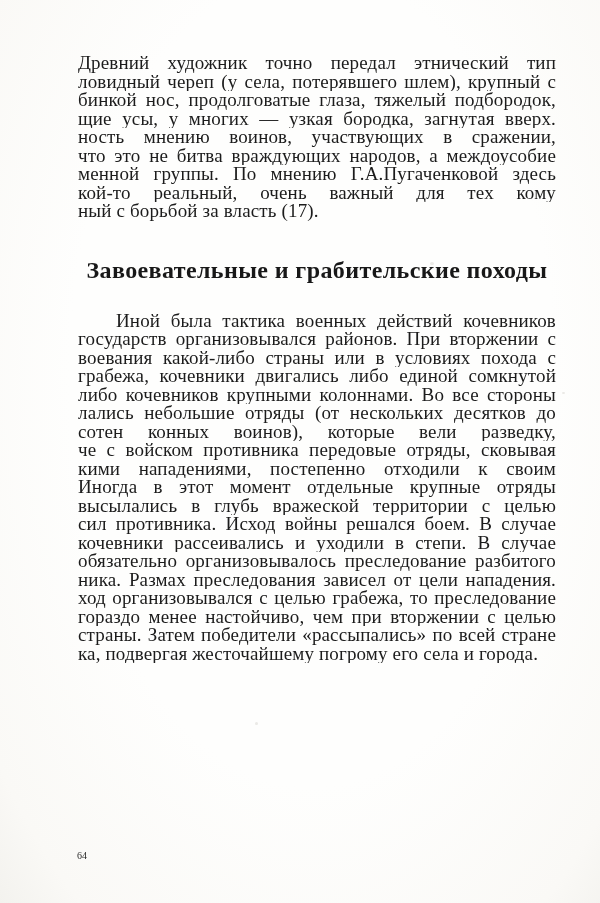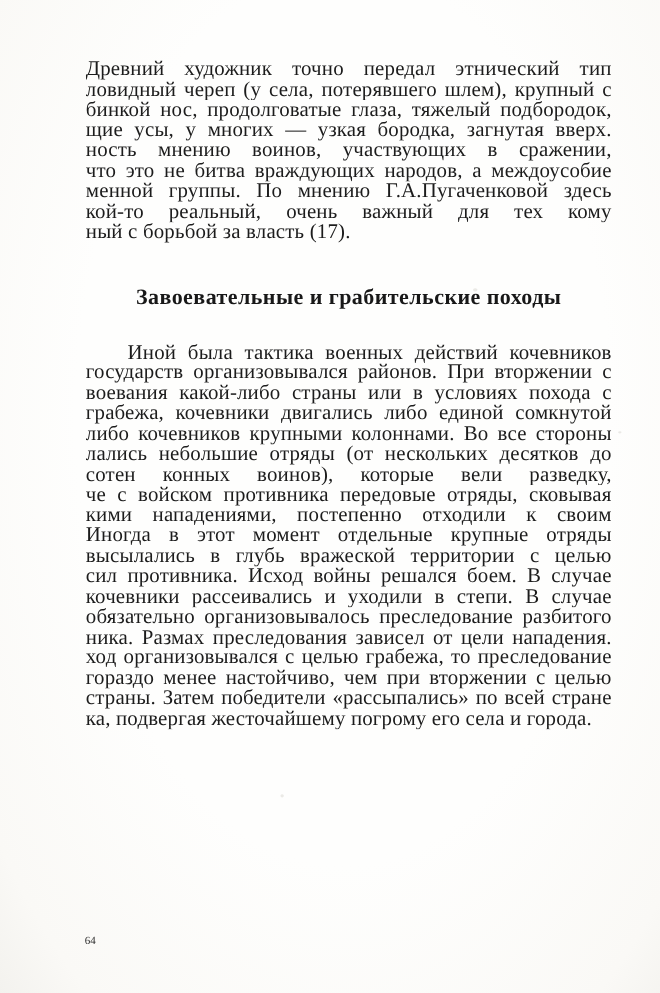--- a/index.html
+++ b/index.html
@@ -38,21 +38,21 @@
   .line.last {
     text-align-last: left;
   }
   .line.indent {
     padding-left: 38px;
     box-sizing: border-box;
   }
   .heading {
     margin: 36px 0 29px 0;
     text-align: center;
-    font-size: 20px;
+    font-size: 24px;
     line-height: 26px;
     font-weight: bold;
     letter-spacing: 0.4px;
     color: #181818;
   }
   .pageno {
     position: absolute;
     left: 77px;
     top: 848px;
     font-size: 10px;

